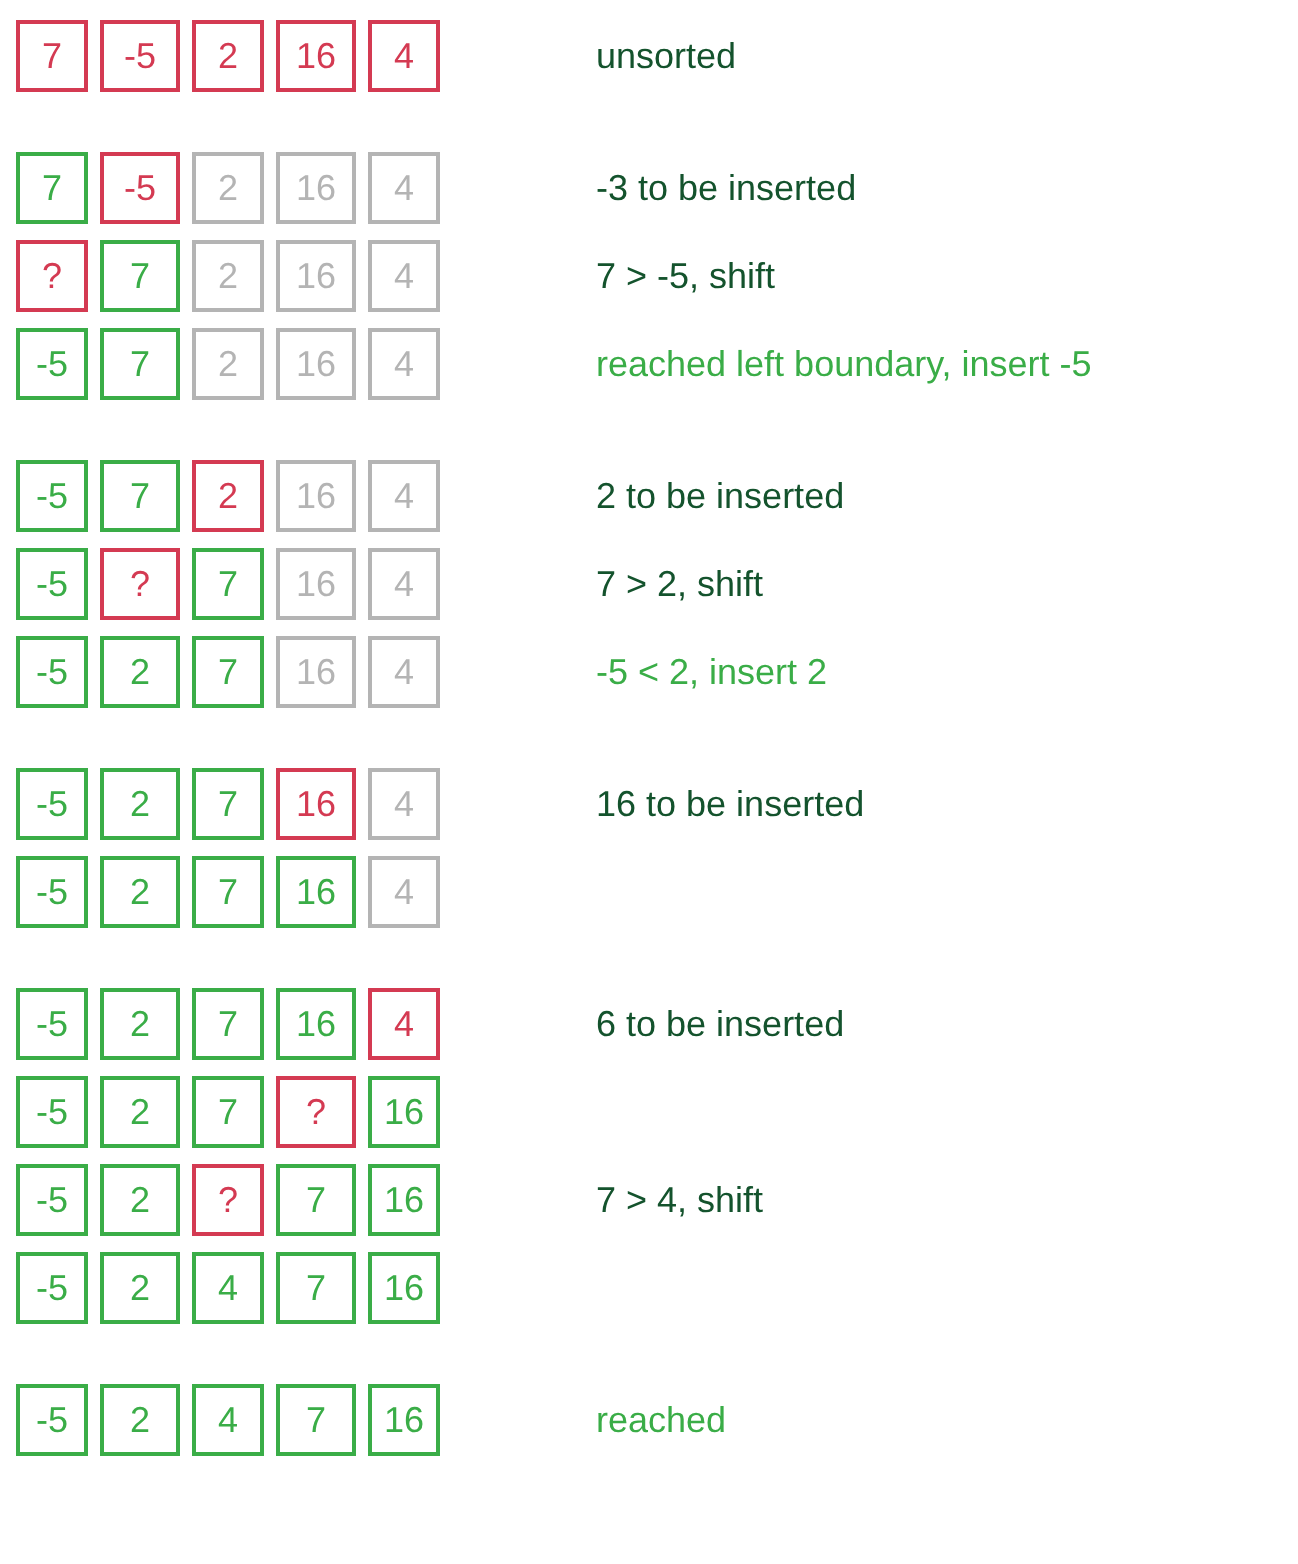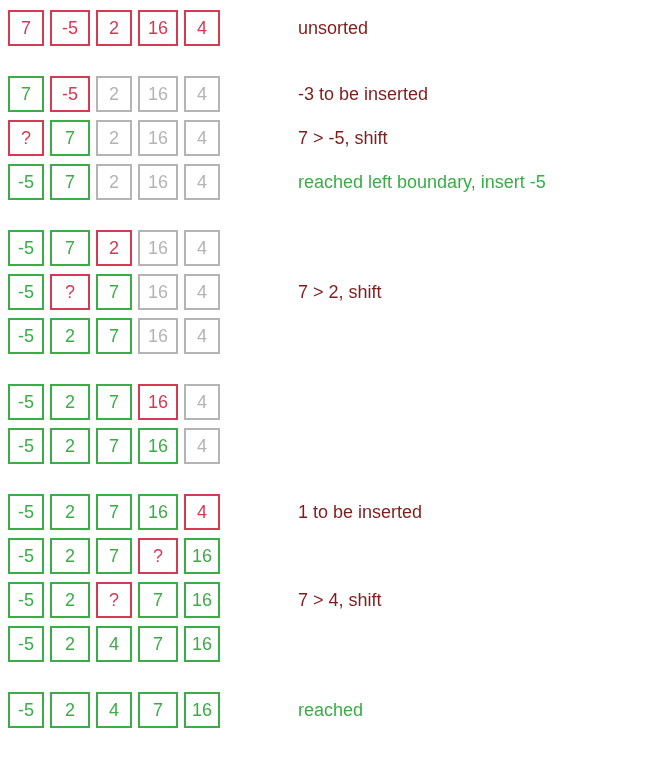--- a/index.html
+++ b/index.html
@@ -38,21 +38,21 @@
   .cell.wide {
     width: 40px;
   }
   .c-red   { color: #d43a52; border-color: #d43a52; }
   .c-green { color: #3aad47; border-color: #3aad47; }
   .c-gray  { color: #b4b4b4; border-color: #b4b4b4; }
   .caption {
     font-size: 18px;
     padding-left: 10px;
   }
-  .caption.red   { color: #7f1d1d; }
+  .caption.red   { color: #14532d; }
   .caption.green { color: #3aad47; }
 </style>
 </head>
 <body>
 
 <div id="diagram">
     <div class="row">
       <div class="cells">
         <div class="cell c-red">7</div>
         <div class="cell c-red wide">-5</div>
@@ -95,69 +95,72 @@
     </div>
     <div class="gap"></div>
     <div class="row">
       <div class="cells">
         <div class="cell c-green">-5</div>
         <div class="cell c-green wide">7</div>
         <div class="cell c-red">2</div>
         <div class="cell c-gray wide">16</div>
         <div class="cell c-gray">4</div>
       </div>
+      <div class="caption red">2 to be inserted</div>
     </div>
     <div class="row">
       <div class="cells">
         <div class="cell c-green">-5</div>
         <div class="cell c-red wide">?</div>
         <div class="cell c-green">7</div>
         <div class="cell c-gray wide">16</div>
         <div class="cell c-gray">4</div>
       </div>
       <div class="caption red">7 &gt; 2, shift</div>
     </div>
     <div class="row">
       <div class="cells">
         <div class="cell c-green">-5</div>
         <div class="cell c-green wide">2</div>
         <div class="cell c-green">7</div>
         <div class="cell c-gray wide">16</div>
         <div class="cell c-gray">4</div>
       </div>
+      <div class="caption green">-5 &lt; 2, insert 2</div>
     </div>
     <div class="gap"></div>
     <div class="row">
       <div class="cells">
         <div class="cell c-green">-5</div>
         <div class="cell c-green wide">2</div>
         <div class="cell c-green">7</div>
         <div class="cell c-red wide">16</div>
         <div class="cell c-gray">4</div>
       </div>
+      <div class="caption red">16 to be inserted</div>
     </div>
     <div class="row">
       <div class="cells">
         <div class="cell c-green">-5</div>
         <div class="cell c-green wide">2</div>
         <div class="cell c-green">7</div>
         <div class="cell c-green wide">16</div>
         <div class="cell c-gray">4</div>
       </div>
     </div>
     <div class="gap"></div>
     <div class="row">
       <div class="cells">
         <div class="cell c-green">-5</div>
         <div class="cell c-green wide">2</div>
         <div class="cell c-green">7</div>
         <div class="cell c-green wide">16</div>
         <div class="cell c-red">4</div>
       </div>
-      <div class="caption red">1 to be inserted</div>
+      <div class="caption red">6 to be inserted</div>
     </div>
     <div class="row">
       <div class="cells">
         <div class="cell c-green">-5</div>
         <div class="cell c-green wide">2</div>
         <div class="cell c-green">7</div>
         <div class="cell c-red wide">?</div>
         <div class="cell c-green">16</div>
       </div>
     </div>

